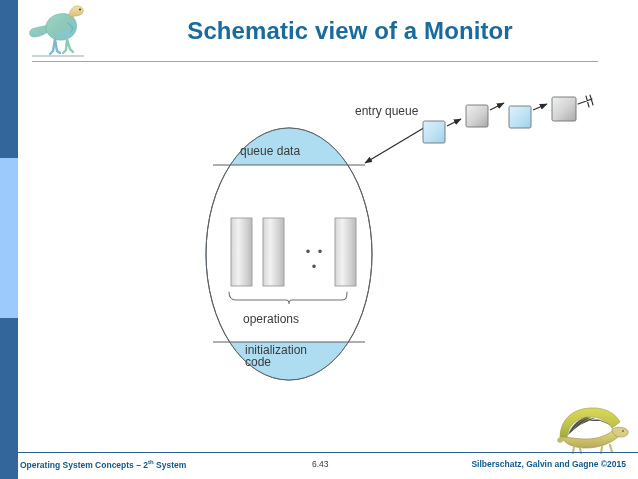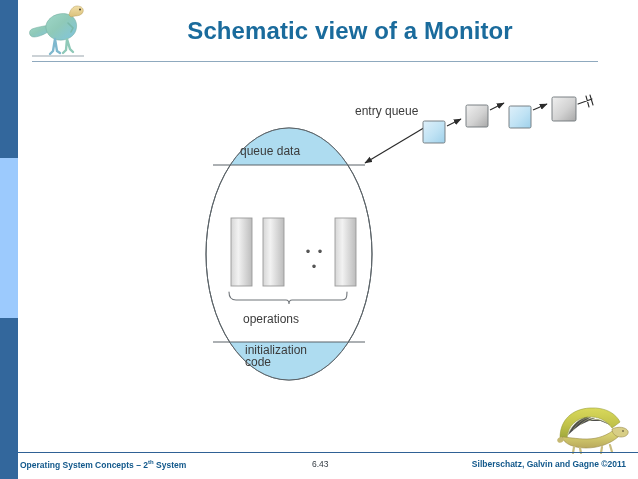--- a/index.html
+++ b/index.html
@@ -268,15 +268,15 @@
     <path d="M20 43 L19 49 M26 44 L27 49 M48 43 L47 49 M56 41 L58 48" stroke="#C9BC7E" stroke-width="2.2" stroke-linecap="round" fill="none"></path>
 
     <path d="M8 33 C4 33 2 36 4 38 C6 40 9 38 10 36 Z" fill="#C5B872"></path>
   </svg>
 
   <div id="footer-rule"></div>
   <div class="footer-text" id="footer-left">
     <span>Operating System Concepts – 2</span><span class="sup">th</span><span> System</span>
   </div>
   <div class="footer-text" id="footer-page">6.43</div>
-  <div class="footer-text" id="footer-right">Silberschatz, Galvin and Gagne ©2011</div>
+  <div class="footer-text" id="footer-right">Silberschatz, Galvin and Gagne ©2015</div>
 
 </div>
 
 </body></html>

